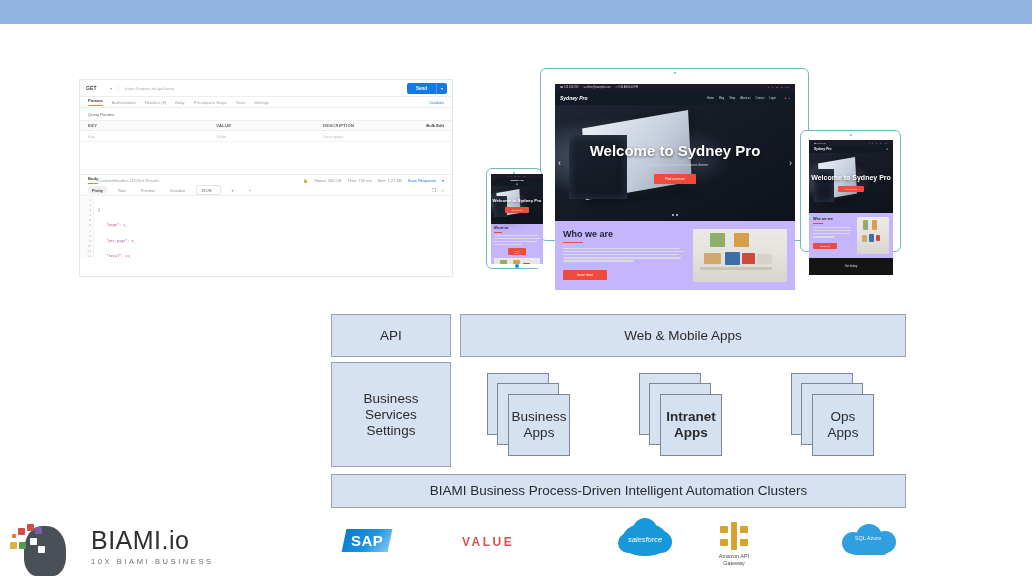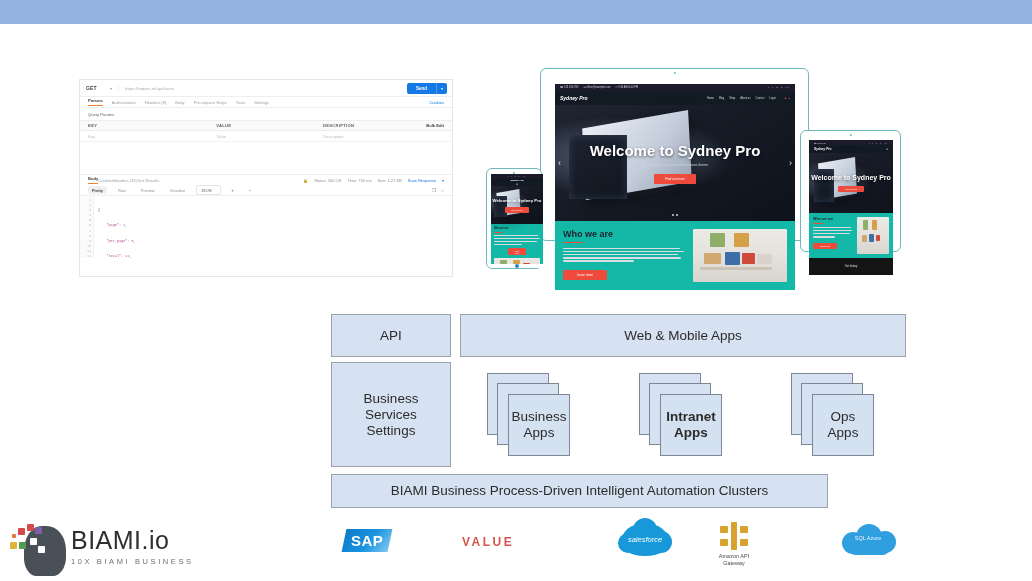--- a/index.html
+++ b/index.html
@@ -196,21 +196,21 @@
   .hero-arrow {
     position: absolute; top: 50%; transform: translateY(-50%);
     color: #dfe3e9; z-index: 4;
   }
   .hero-dots {
     position: absolute; bottom: 4%; left: 50%; transform: translateX(-50%);
     display: flex; gap: 2px; z-index: 4;
   }
   .hero-dots i { width: 2px; height: 2px; border-radius: 50%; background: #cfd4db; display: block; }
 
-  .who { background: #14b8a6; display: flex; padding: 8px; gap: 8px; }
+  .who { background: #c4b5fd; display: flex; padding: 8px; gap: 8px; }
   .who-left { flex: 1; }
   .who-h { color: #20262f; font-weight: bold; }
   .who-rule { width: 20px; height: 1px; background: #ef4b3c; margin: 3px 0 5px 0; }
   .who-lines i {
     display: block; height: 1.3px; background: #d9dce1;
     margin-bottom: 1.8px; border-radius: 1px;
   }
   .who-btn { background: #ef4b3c; color: #fff; text-align: center; border-radius: 1px; }
   .who-img {
     flex: 0 0 42%; border-radius: 1px;
@@ -230,21 +230,21 @@
     border: 1px solid #9aa3ad;
     display: flex; align-items: center; justify-content: center;
     text-align: center;
     color: #2b2b2b;
     font-size: 13.5px;
     line-height: 16px;
   }
   .box-api        { left: 331px; top: 314px; width: 120px; height: 43px; }
   .box-web        { left: 460px; top: 314px; width: 446px; height: 43px; }
   .box-catalogue  { left: 331px; top: 362px; width: 120px; height: 105px; }
-  .box-clusters   { left: 331px; top: 474px; width: 497px; height: 34px; }
+  .box-clusters   { left: 331px; top: 474px; width: 575px; height: 34px; }
 
   .stack { position: absolute; width: 92px; height: 90px; }
   .stack .card {
     position: absolute;
     background: #d6e2f2;
     border: 1px solid #7e8894;
     width: 62px; height: 62px;
   }
   .stack .c1 { left: 0px;  top: 0px; }
   .stack .c2 { left: 10px; top: 10px; }
@@ -252,21 +252,21 @@
     left: 21px; top: 21px;
     display: flex; align-items: center; justify-content: center;
     text-align: center; font-size: 13.5px; line-height: 16px; color: #2b2b2b;
     background: #d4e1f1;
   }
   .stack-business { left: 487px; top: 373px; }
   .stack-intranet { left: 639px; top: 373px; font-weight: bold; }
   .stack-ops      { left: 791px; top: 373px; }
 
   
-  .logo-biami { position: absolute; left: 8px; top: 518px; display: flex; align-items: center; gap: 5px; }
+  .logo-biami { position: absolute; left: 8px; top: 518px; display: flex; align-items: center; gap: 25px; }
   .biami-mark { position: relative; width: 58px; height: 58px; }
   .biami-head {
     position: absolute; right: 0; bottom: 0;
     width: 42px; height: 50px;
     background: #4a5058;
     border-radius: 42% 46% 32% 30% / 50% 48% 38% 36%;
   }
   .biami-neck {
     position: absolute; right: 4px; bottom: 0;
     width: 30px; height: 14px; background: #4a5058;

